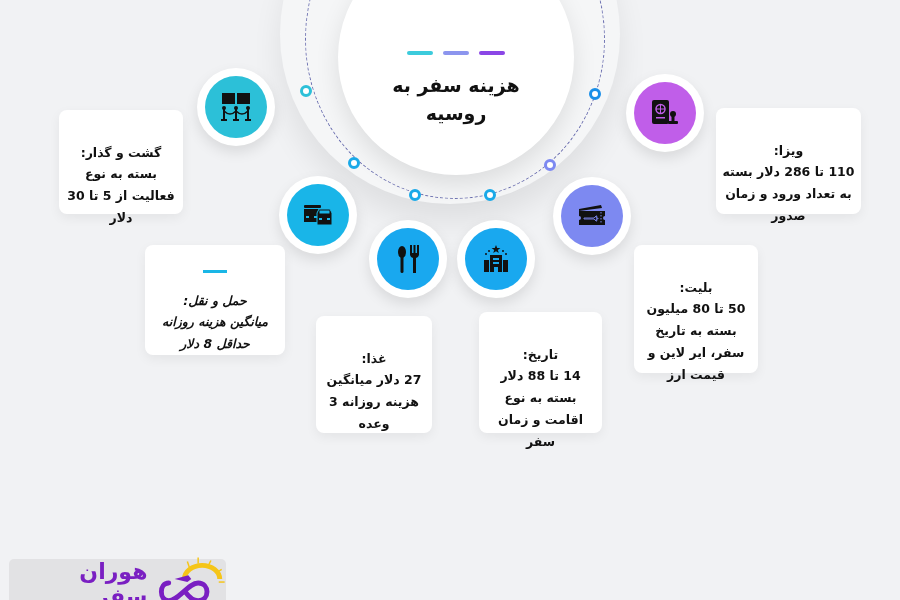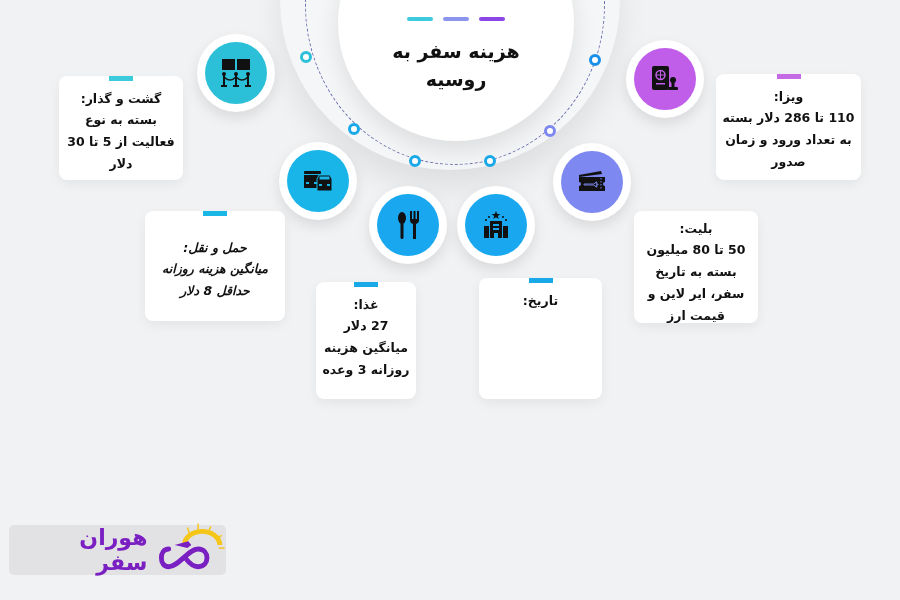--- a/index.html
+++ b/index.html
@@ -2,21 +2,21 @@
 <html><head>
   <meta charset="utf-8">
   <style>
     * { box-sizing: border-box; margin: 0; padding: 0; }
     html, body { width: 900px; height: 600px; overflow: hidden; }
     body {
       background: #f1f2f4;
       font-family: "DejaVu Sans", sans-serif;
       position: relative;
     }
-    .canvas { position: absolute; inset: 0; }
+    .canvas { position: absolute; inset: 0; margin-top: 34px; }
 
     
     .arc-band {
       position: absolute;
       left: 280px; top: -170px;
       width: 340px; height: 340px;
       border-radius: 50%;
       background: #f5f6f7;
       box-shadow: 0 18px 30px rgba(0,0,0,0.08);
     }
@@ -60,21 +60,21 @@
     .icon-inner {
       width: 62px; height: 62px; border-radius: 50%;
       display: flex; align-items: center; justify-content: center;
     }
     .icon-inner svg { width: 34px; height: 34px; }
 
     .card {
       position: absolute; background: #ffffff; border-radius: 8px;
       box-shadow: 0 4px 12px rgba(0,0,0,0.06);
       display: flex; flex-direction: column; align-items: center;
-      padding-top: 0; direction: rtl; text-align: center;
+      padding-top: 25px; direction: rtl; text-align: center;
     }
     .card .bar { width: 24px; height: 5px; margin-bottom: 8px; }
     .card .label { font-weight: bold; font-size: 12.5px; color: #111; line-height: 20px; }
     .card .text { font-weight: bold; font-size: 12.5px; color: #111; line-height: 22px; padding: 0 6px; }
 
     .logo-box {
       position: absolute; left: 9px; top: 525px; width: 217px; height: 50px;
       background: #e2e2e4; border-radius: 5px;
       display: flex; align-items: center; justify-content: flex-start;
       padding-left: 14px; gap: 8px;
@@ -197,32 +197,33 @@
       </svg>
     </div>
   </div>
 
   <div class="card" style="left:716px;top:74px;width:145px;height:106px;">
     <div class="bar" style="background:#c66be6"></div>
     <div class="label">ویزا:</div>
     <div class="text">110 تا 286 دلار بسته به تعداد ورود و زمان صدور</div>
   </div>
 
-  <div class="card" style="left:634px;top:211px;width:124px;height:112px;">
+  <div class="card" style="left:634px;top:211px;width:124px;height:128px;">
     <div class="bar" style="background:#8c95ee"></div>
     <div class="label">بلیت:</div>
     <div class="text">50 تا 80 میلیون بسته به تاریخ سفر، ایر لاین و قیمت ارز</div>
   </div>
 
   <div class="card" style="left:479px;top:278px;width:123px;height:121px;">
     <div class="bar" style="background:#1aa9e8"></div>
     <div class="label">تاریخ:</div>
-  </div>
-
-  <div class="card" style="left:316px;top:282px;width:100px;height:117px;">
+    <div class="text">14 تا 88 دلار بسته به نوع اقامت و زمان سفر</div>
+  </div>
+
+  <div class="card" style="left:316px;top:282px;width:116px;height:117px;">
     <div class="bar" style="background:#1aa9e8"></div>
     <div class="label">غذا:</div>
     <div class="text">27 دلار میانگین هزینه روزانه 3 وعده</div>
   </div>
 
   <div class="card" style="left:145px;top:211px;width:140px;height:110px;font-style:italic;">
     <div class="bar" style="background:#1ab6e6"></div>
     <div style="height:14px"></div>
     <div class="label">حمل و نقل:</div>
     <div class="text">میانگین هزینه روزانه حداقل 8 دلار</div>

